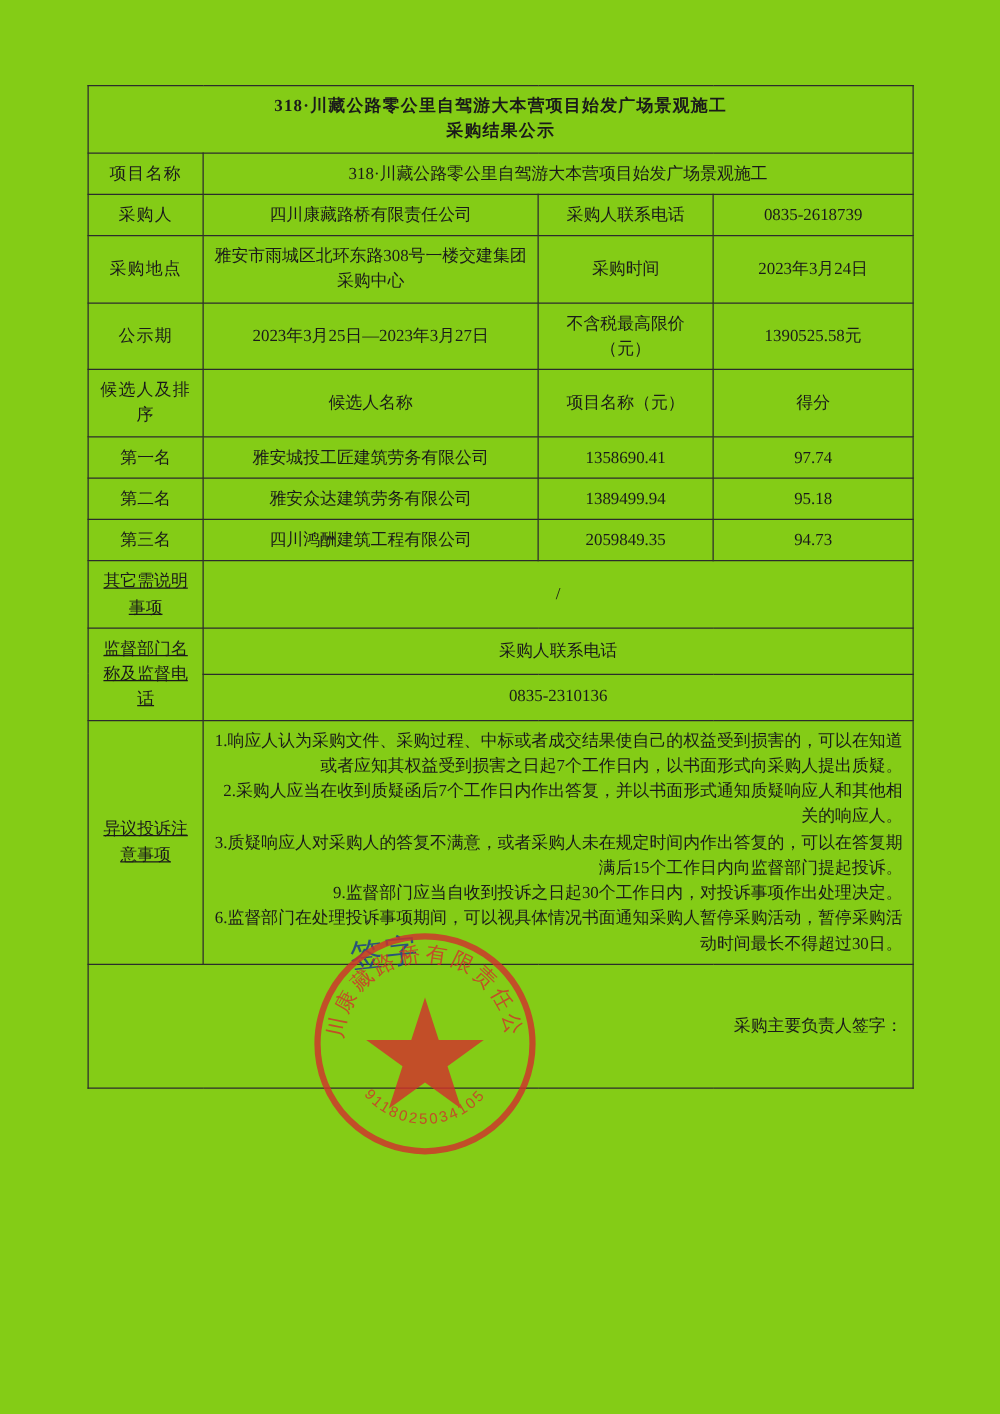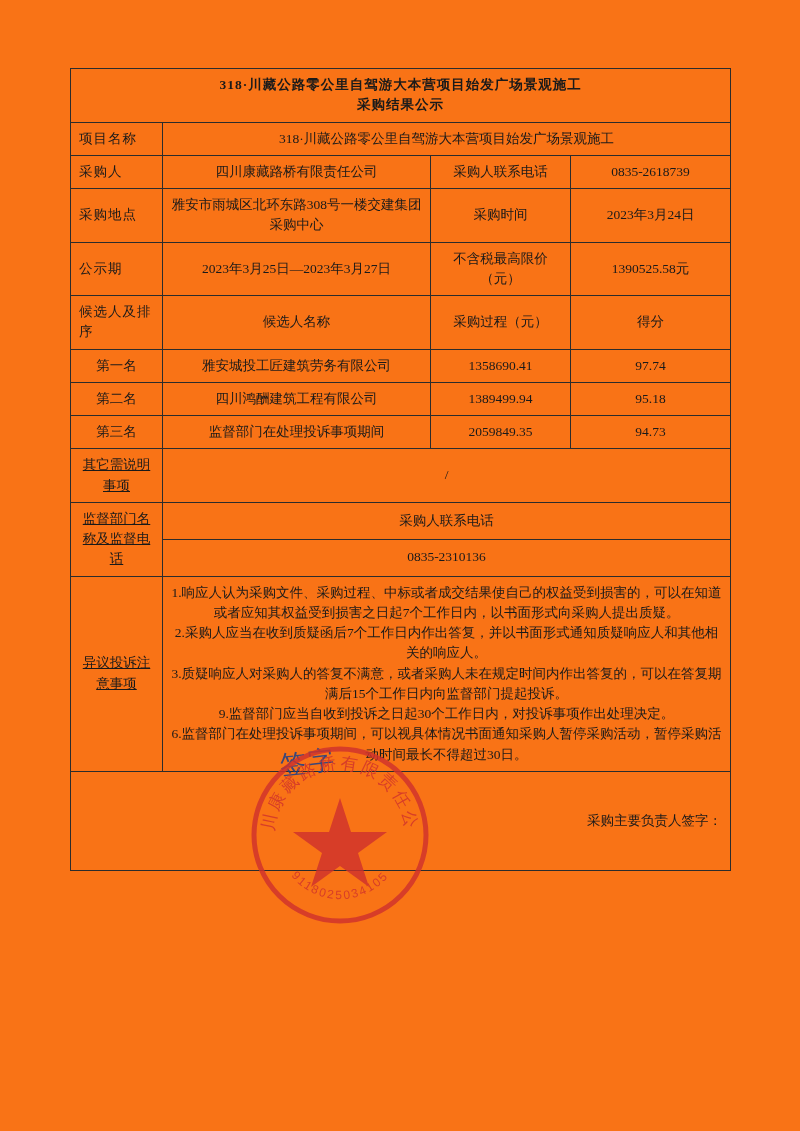--- a/index.html
+++ b/index.html
@@ -13,21 +13,21 @@
     font-family: "Liberation Serif", "DejaVu Serif", serif;
     color: #1a1a1a;
     position: relative;
     overflow: hidden;
   }
   .page {
     position: absolute;
     left: 0; top: 0;
     width: 800px;
     height: 1131px;
-    background: #f97316;
+    background: #84cc16;
   }
   .doc-wrap {
     position: absolute;
     left: 70px;
     top: 68px;
     width: 660px;
   }
   table.doc {
     width: 660px;
     border-collapse: collapse;
@@ -42,30 +42,31 @@
   }
   .title-cell {
     text-align: center;
     font-size: 19px;
     font-weight: bold;
     letter-spacing: 1px;
     line-height: 1.45;
     padding: 10px 6px 12px 6px;
   }
   .lbl {
+    text-align: center;
     width: 92px;
     letter-spacing: 1px;
   }
   .ctr { text-align: center; }
   .notice td {
     font-size: 13px;
     line-height: 1.85;
   }
   .notice-body {
-    text-align: center;
+    text-align: right;
     padding: 10px 10px 10px 14px;
   }
   .notice-body p {
     margin: 0;
     text-indent: 0;
     padding-left: 0;
   }
   .notice-label {
     text-align: center;
     letter-spacing: 0px;
@@ -140,38 +141,38 @@
         </tr>
         <tr>
           <td class="lbl">公示期</td>
           <td class="ctr">2023年3月25日—2023年3月27日</td>
           <td class="ctr">不含税最高限价（元）</td>
           <td class="ctr">1390525.58元</td>
         </tr>
         <tr>
           <td class="lbl">候选人及排序</td>
           <td class="ctr">候选人名称</td>
-          <td class="ctr">采购过程（元）</td>
+          <td class="ctr">项目名称（元）</td>
           <td class="ctr">得分</td>
         </tr>
         <tr>
           <td class="ctr">第一名</td>
           <td class="ctr">雅安城投工匠建筑劳务有限公司</td>
           <td class="ctr">1358690.41</td>
           <td class="ctr">97.74</td>
         </tr>
         <tr>
           <td class="ctr">第二名</td>
-          <td class="ctr">四川鸿酬建筑工程有限公司</td>
+          <td class="ctr">雅安众达建筑劳务有限公司</td>
           <td class="ctr">1389499.94</td>
           <td class="ctr">95.18</td>
         </tr>
         <tr>
           <td class="ctr">第三名</td>
-          <td class="ctr">监督部门在处理投诉事项期间</td>
+          <td class="ctr">四川鸿酬建筑工程有限公司</td>
           <td class="ctr">2059849.35</td>
           <td class="ctr">94.73</td>
         </tr>
         <tr>
           <td class="lbl notice-label">其它需说明事项</td>
           <td colspan="3" class="ctr">/</td>
         </tr>
         <tr>
           <td rowspan="2" class="lbl notice-label">监督部门名称及监督电话</td>
           <td colspan="3" class="ctr">采购人联系电话</td>

